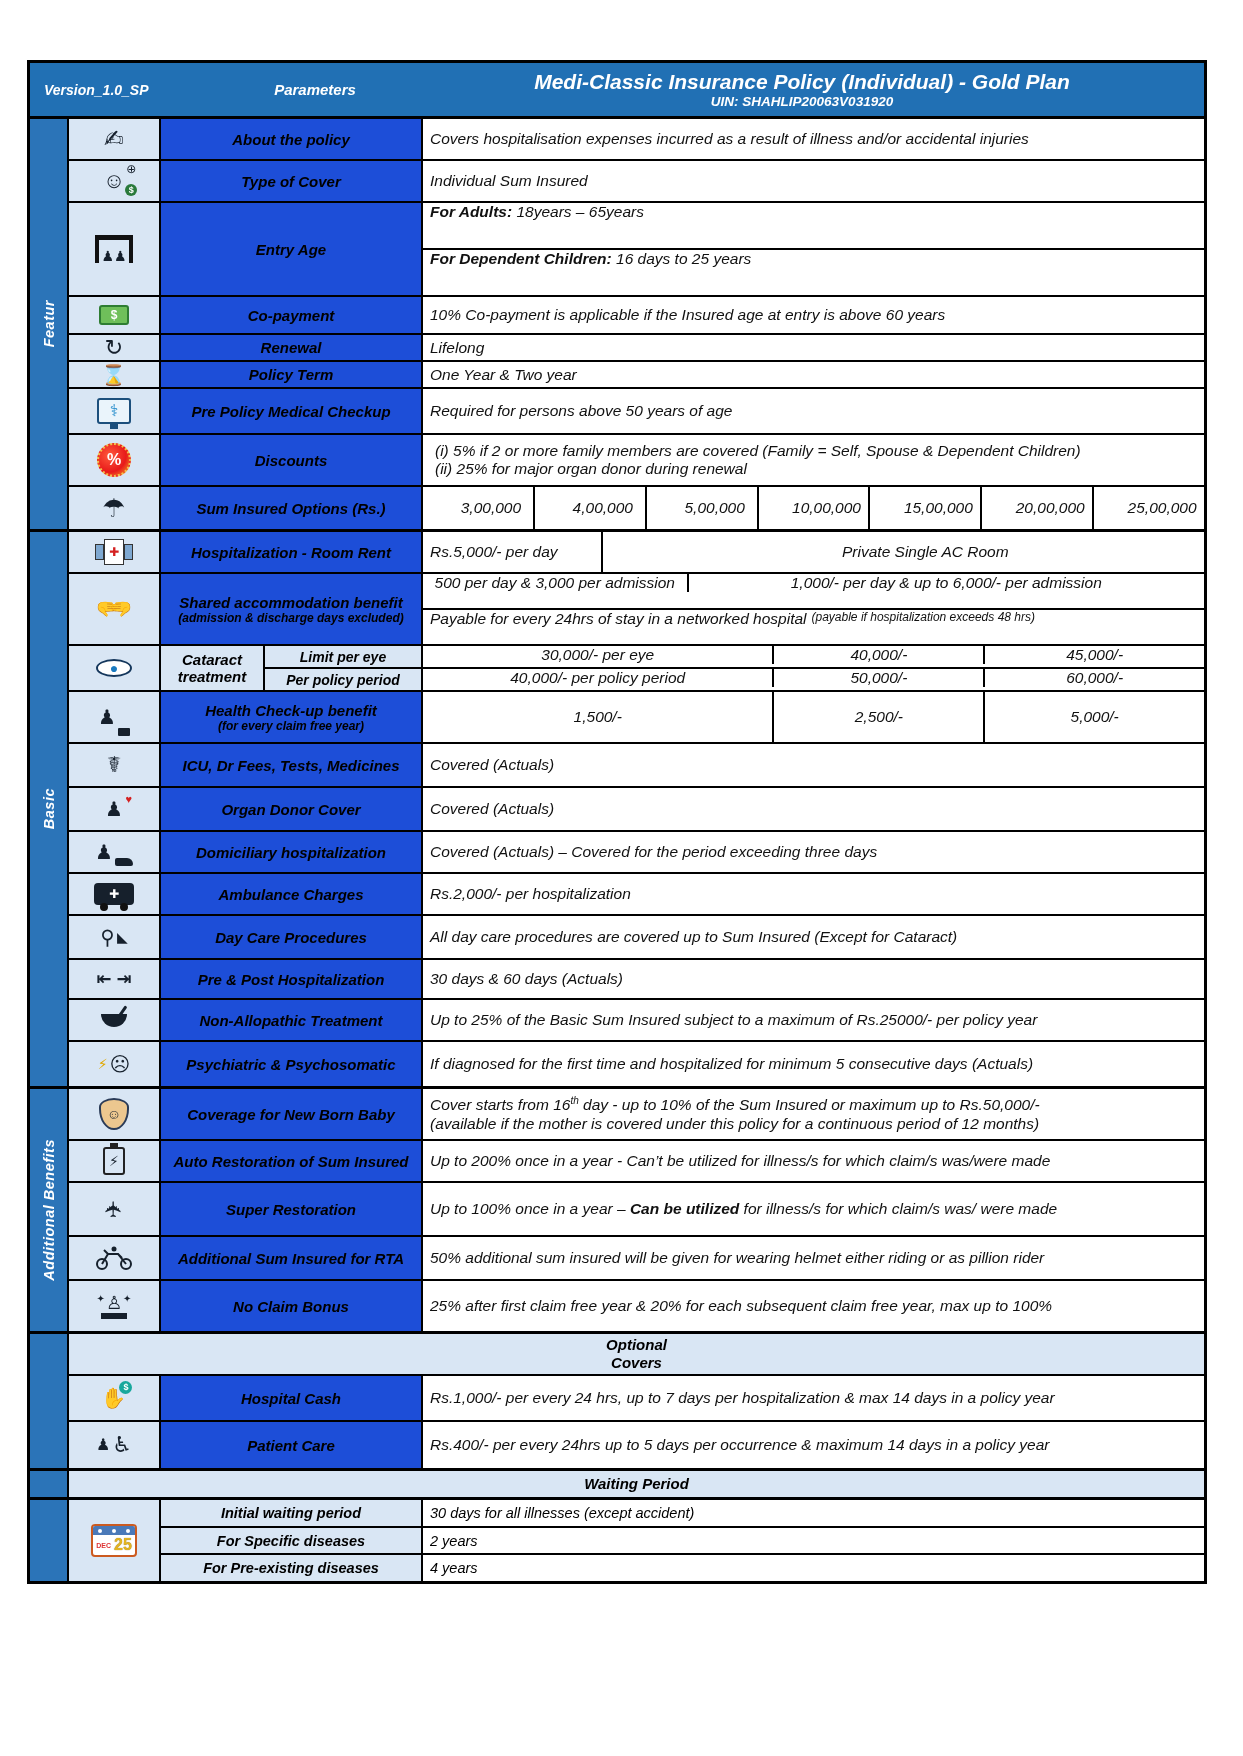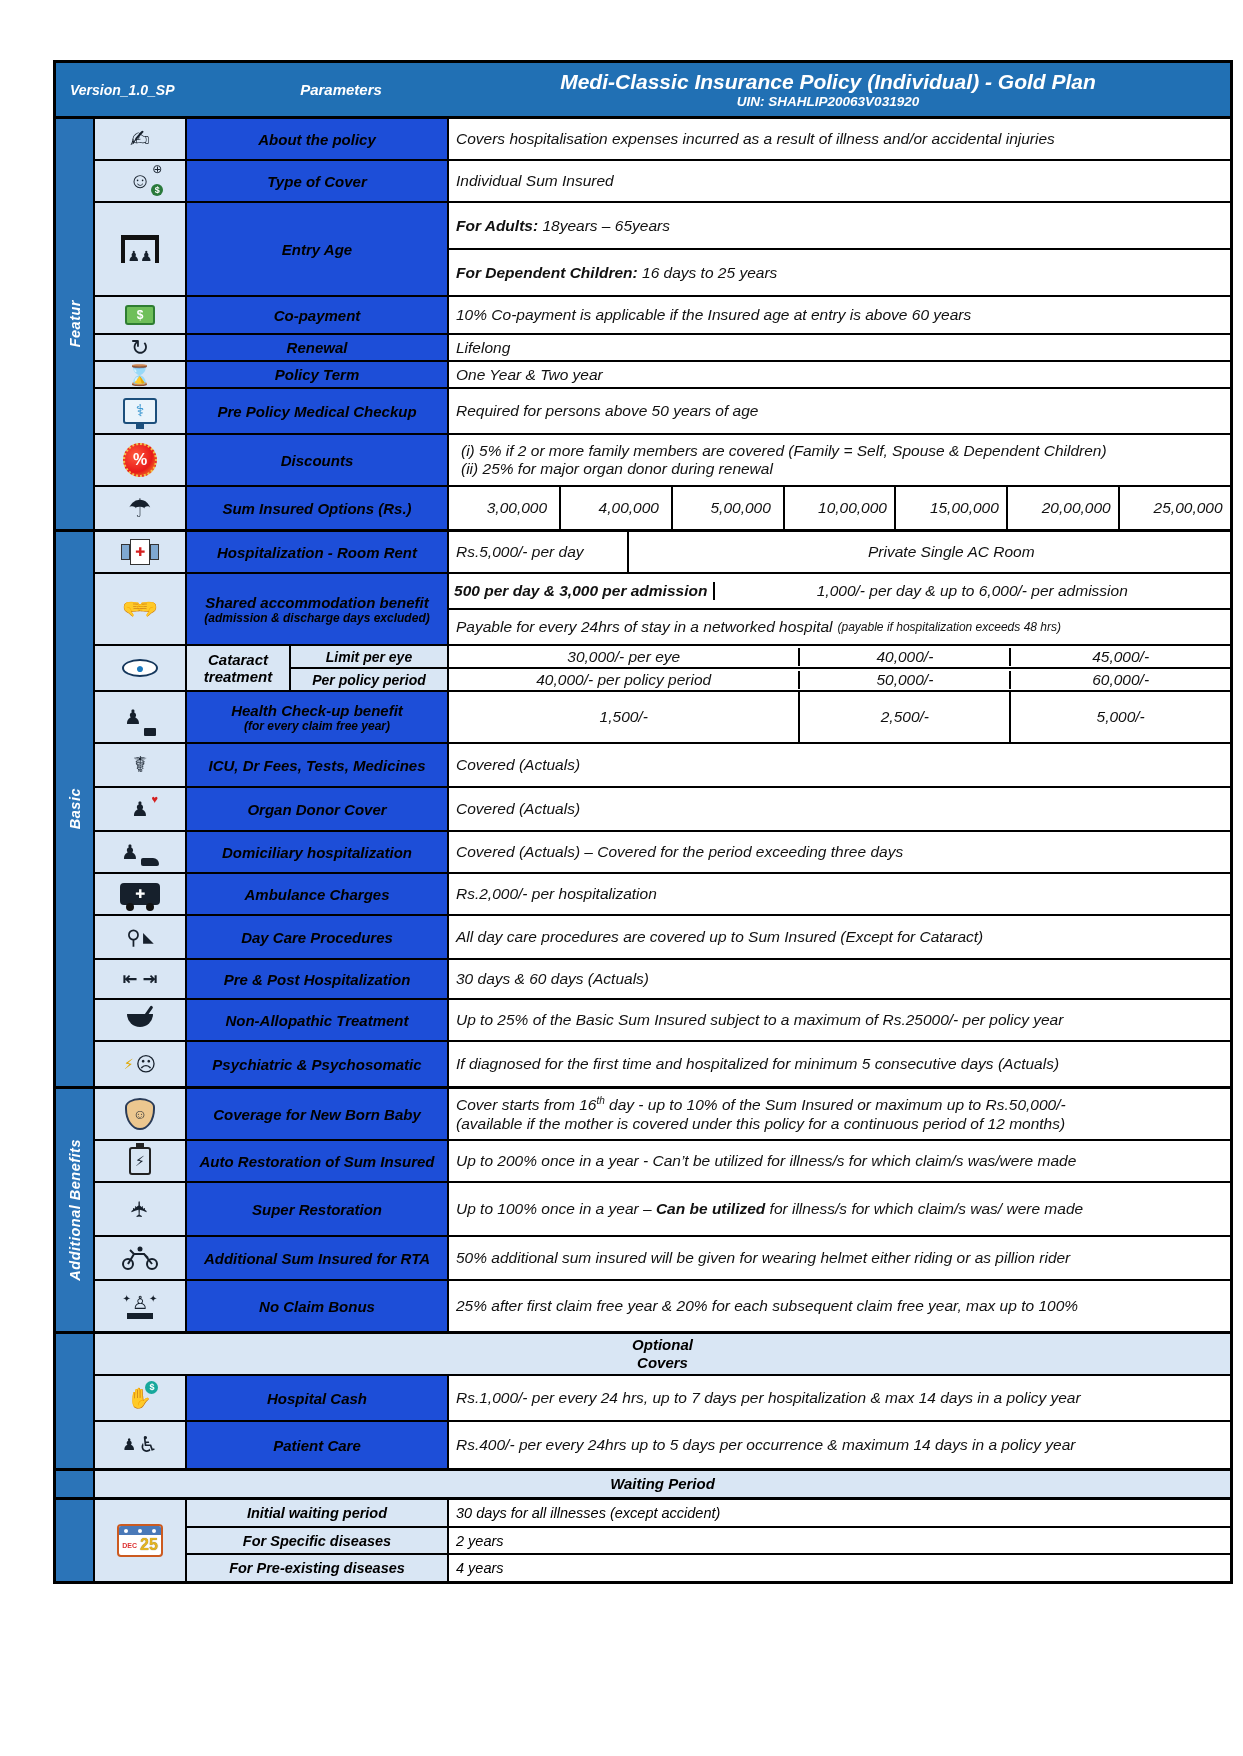--- a/index.html
+++ b/index.html
@@ -1,19 +1,19 @@
 <!DOCTYPE html>
 <html><head>
 <meta charset="utf-8">
 <style>
   * { box-sizing: border-box; margin: 0; padding: 0; }
   html,body { width:1243px; height:1756px; background:#ffffff; }
   body { font-family:"Liberation Sans","DejaVu Sans",sans-serif; color:#000; }
 
-  .policy-table { position:absolute; left:53px; top:60px; width:1180px;
+  .policy-table { position:absolute; left:27px; top:60px; width:1180px;
                   border:3px solid #000; background:#fff; }
 
   
   .hdr { background:#2170b4; color:#fff; min-height:56px; display:flex; align-items:center;
          font-style:italic; font-weight:bold; border-bottom:3px solid #000; }
   .hdr-version { width:200px; padding-left:14px; font-size:14px; }
   .hdr-params  { width:170px; text-align:center; font-size:15px; }
   .hdr-titleblock { flex:1; text-align:center; line-height:1.2; }
   .hdr-title { font-size:21px; }
   .hdr-uin   { font-size:13.5px; }
@@ -32,30 +32,30 @@
                display:flex; align-items:center; justify-content:center; flex-direction:row; gap:2px; }
   .label-cell { width:262px; background:#1d4ed8; border-right:2px solid #000;
                 display:flex; flex-direction:column; align-items:center; justify-content:center;
                 text-align:center; font-weight:bold; font-style:italic; font-size:15px; padding:2px 5px; }
   .label-sub { font-size:12px; }
   .content-cell { flex:1; display:flex; flex-direction:column; justify-content:center;
                   font-style:italic; font-size:15.5px; color:#111; padding:2px 7px; }
   .content-cell.nopad { padding:0; }
   .content-cell.cells { flex-direction:row; padding:0; align-items:stretch; }
 
-  .subrow { flex:1; display:flex; align-items:center; padding:0 7px; }
+  .subrow { flex:1; display:flex; align-items:flex-start; padding:0 7px; }
   .subrow + .subrow { border-top:2px solid #000; }
   .subrow.cells { padding:0; }
 
   .opt { flex:1; display:flex; align-items:center; justify-content:center; border-right:2px solid #000; font-style:italic;margin-left:26px; }
   .opt:last-child { border-right:none; }
 
   .c1 { width:23%; border-right:2px solid #000; display:flex; align-items:center; padding:0 7px; }
   .c2 { flex:1; display:flex; align-items:center; justify-content:center;margin-left:44px; }
-  .sa1 { width:34%; border-right:2px solid #000; display:flex; align-items:center; justify-content:center; text-align:center;font-weight:bold; }
+  .sa1 { width:34%; border-right:2px solid #000; display:flex; align-items:center; justify-content:center; text-align:center; }
   .sa2 { flex:1; display:flex; align-items:center; justify-content:center; text-align:center; }
   .cc1 { width:45%; border-right:2px solid #000; display:flex; align-items:center; justify-content:center; }
   .cc2 { width:27%; border-right:2px solid #000; display:flex; align-items:center; justify-content:center; }
   .cc3 { flex:1; display:flex; align-items:center; justify-content:center; }
 
   
   .cat-label { width:262px; border-right:2px solid #000; display:flex; background:#d9e6f4; }
   .cat-name { width:104px; border-right:2px solid #000; display:flex; align-items:center; justify-content:center;
               font-weight:bold; font-style:italic; font-size:15px; text-align:center; padding:0 4px; }
   .cat-subs { flex:1; display:flex; flex-direction:column; }

